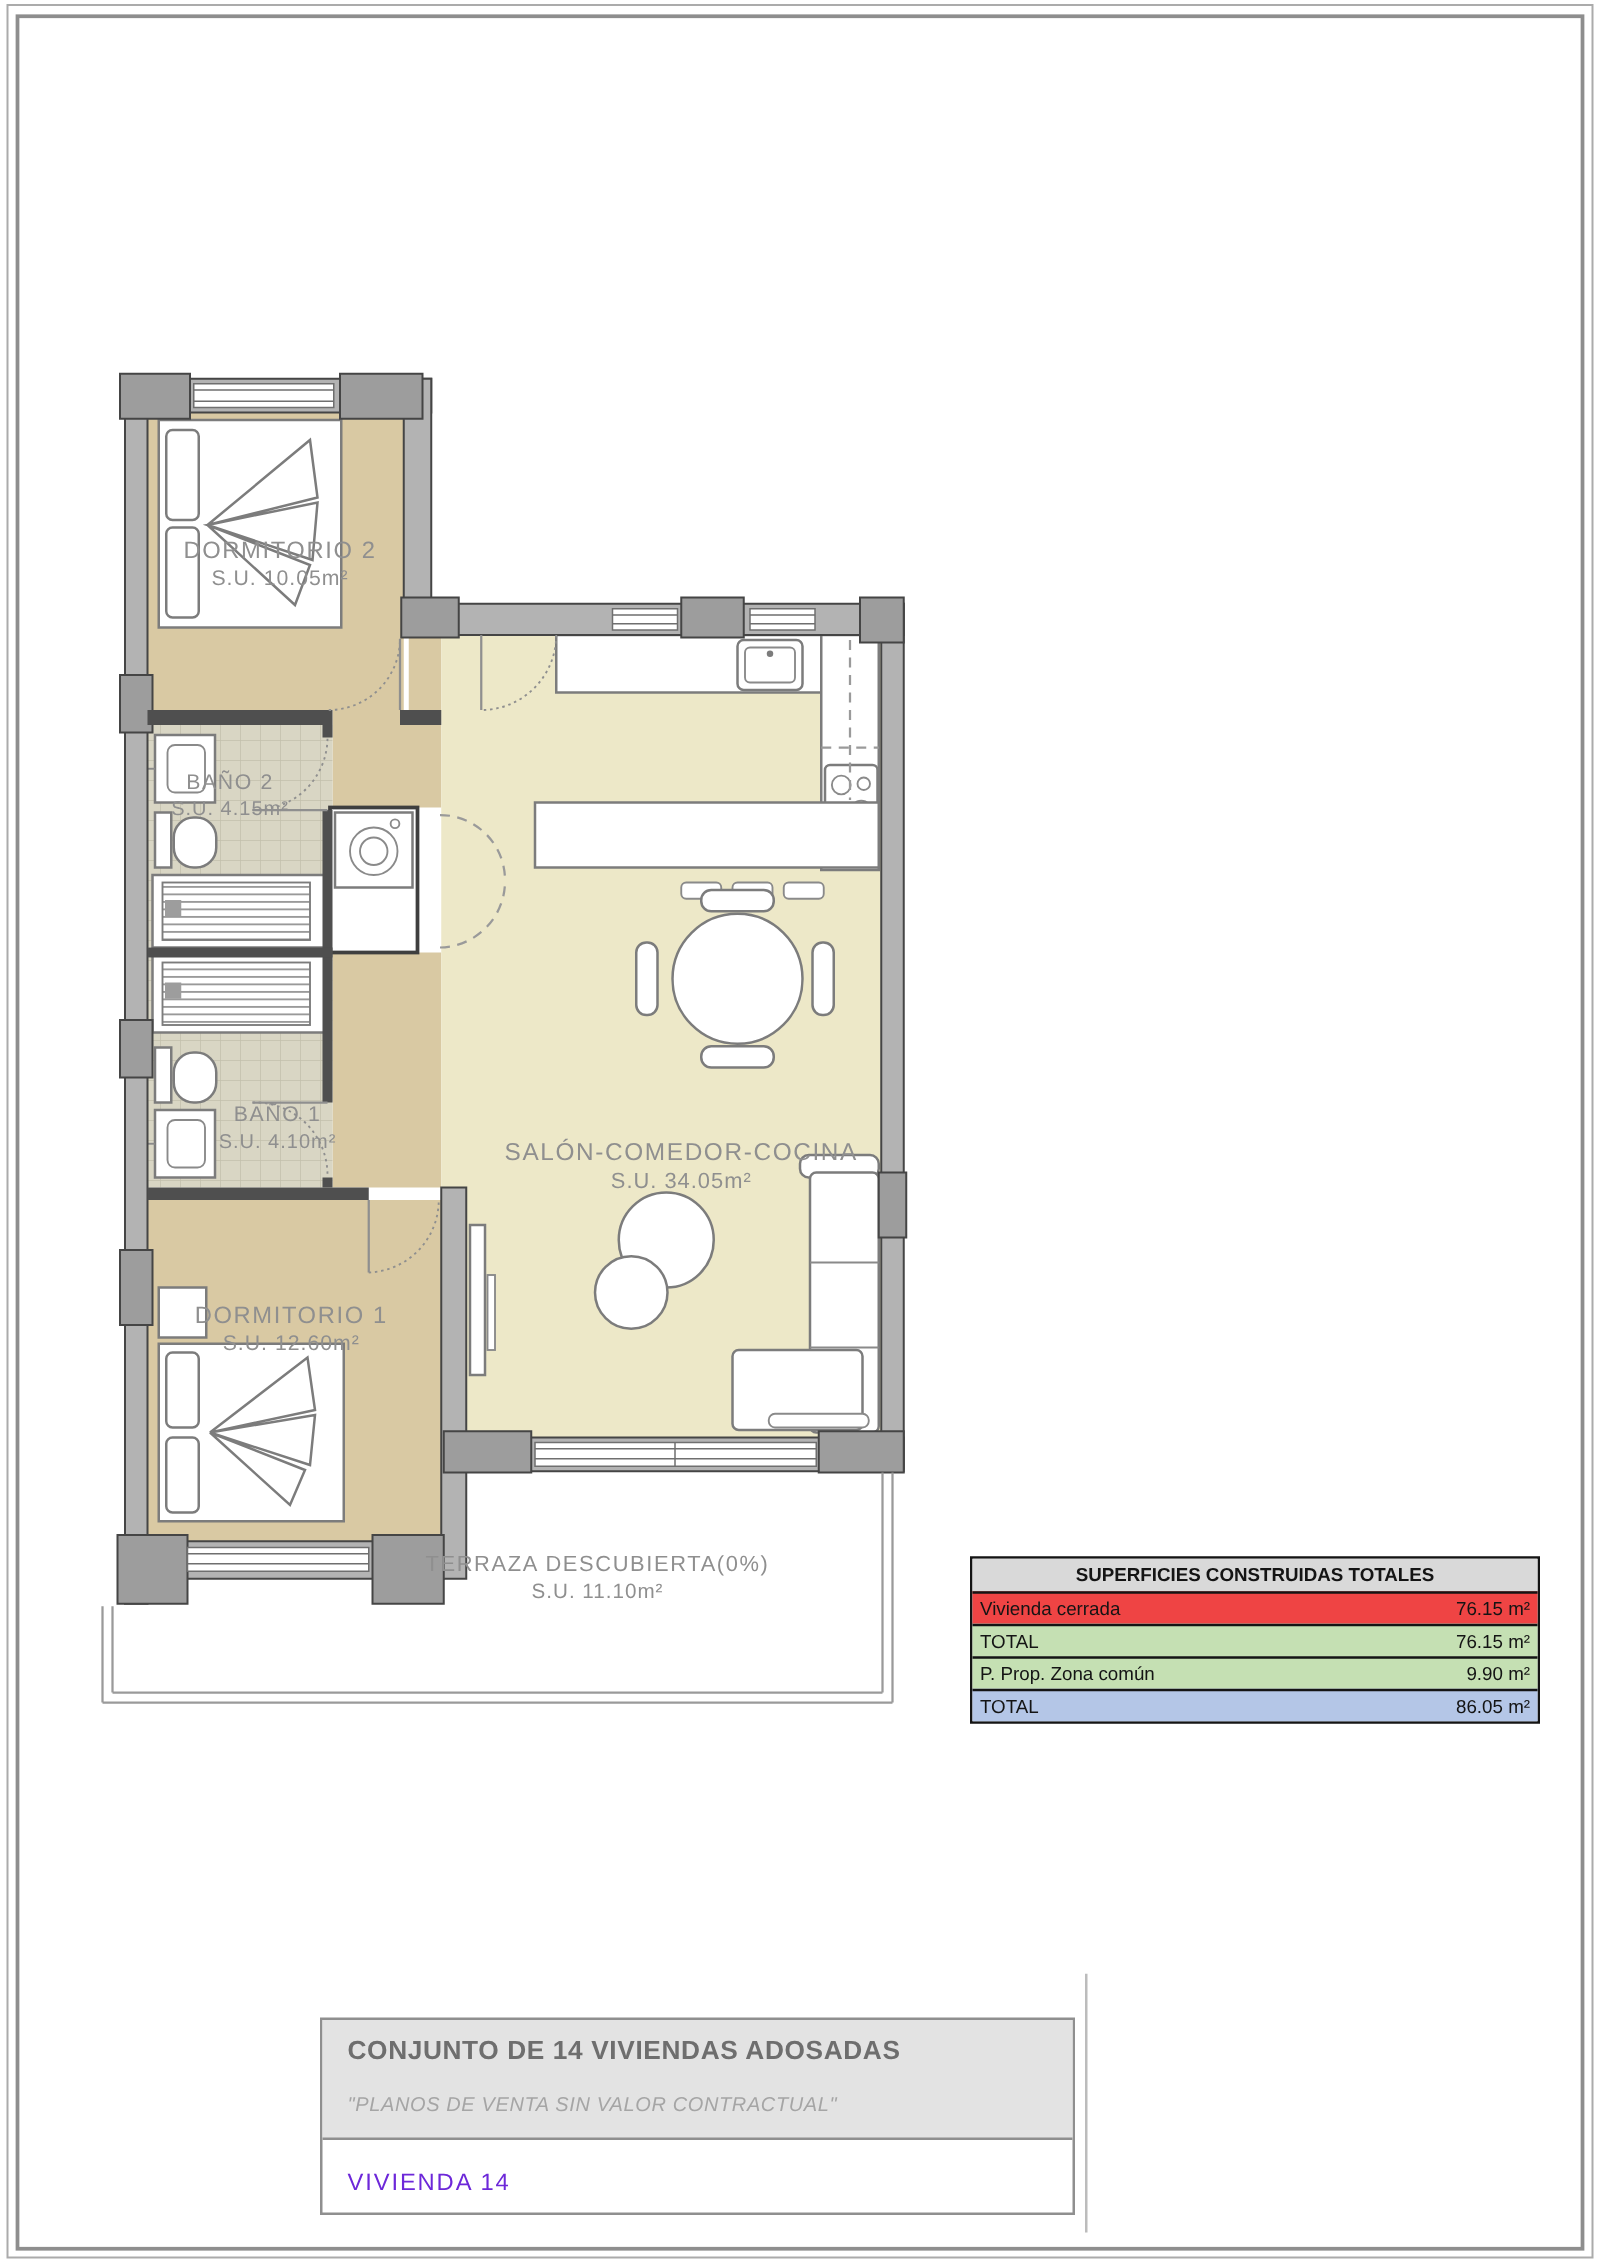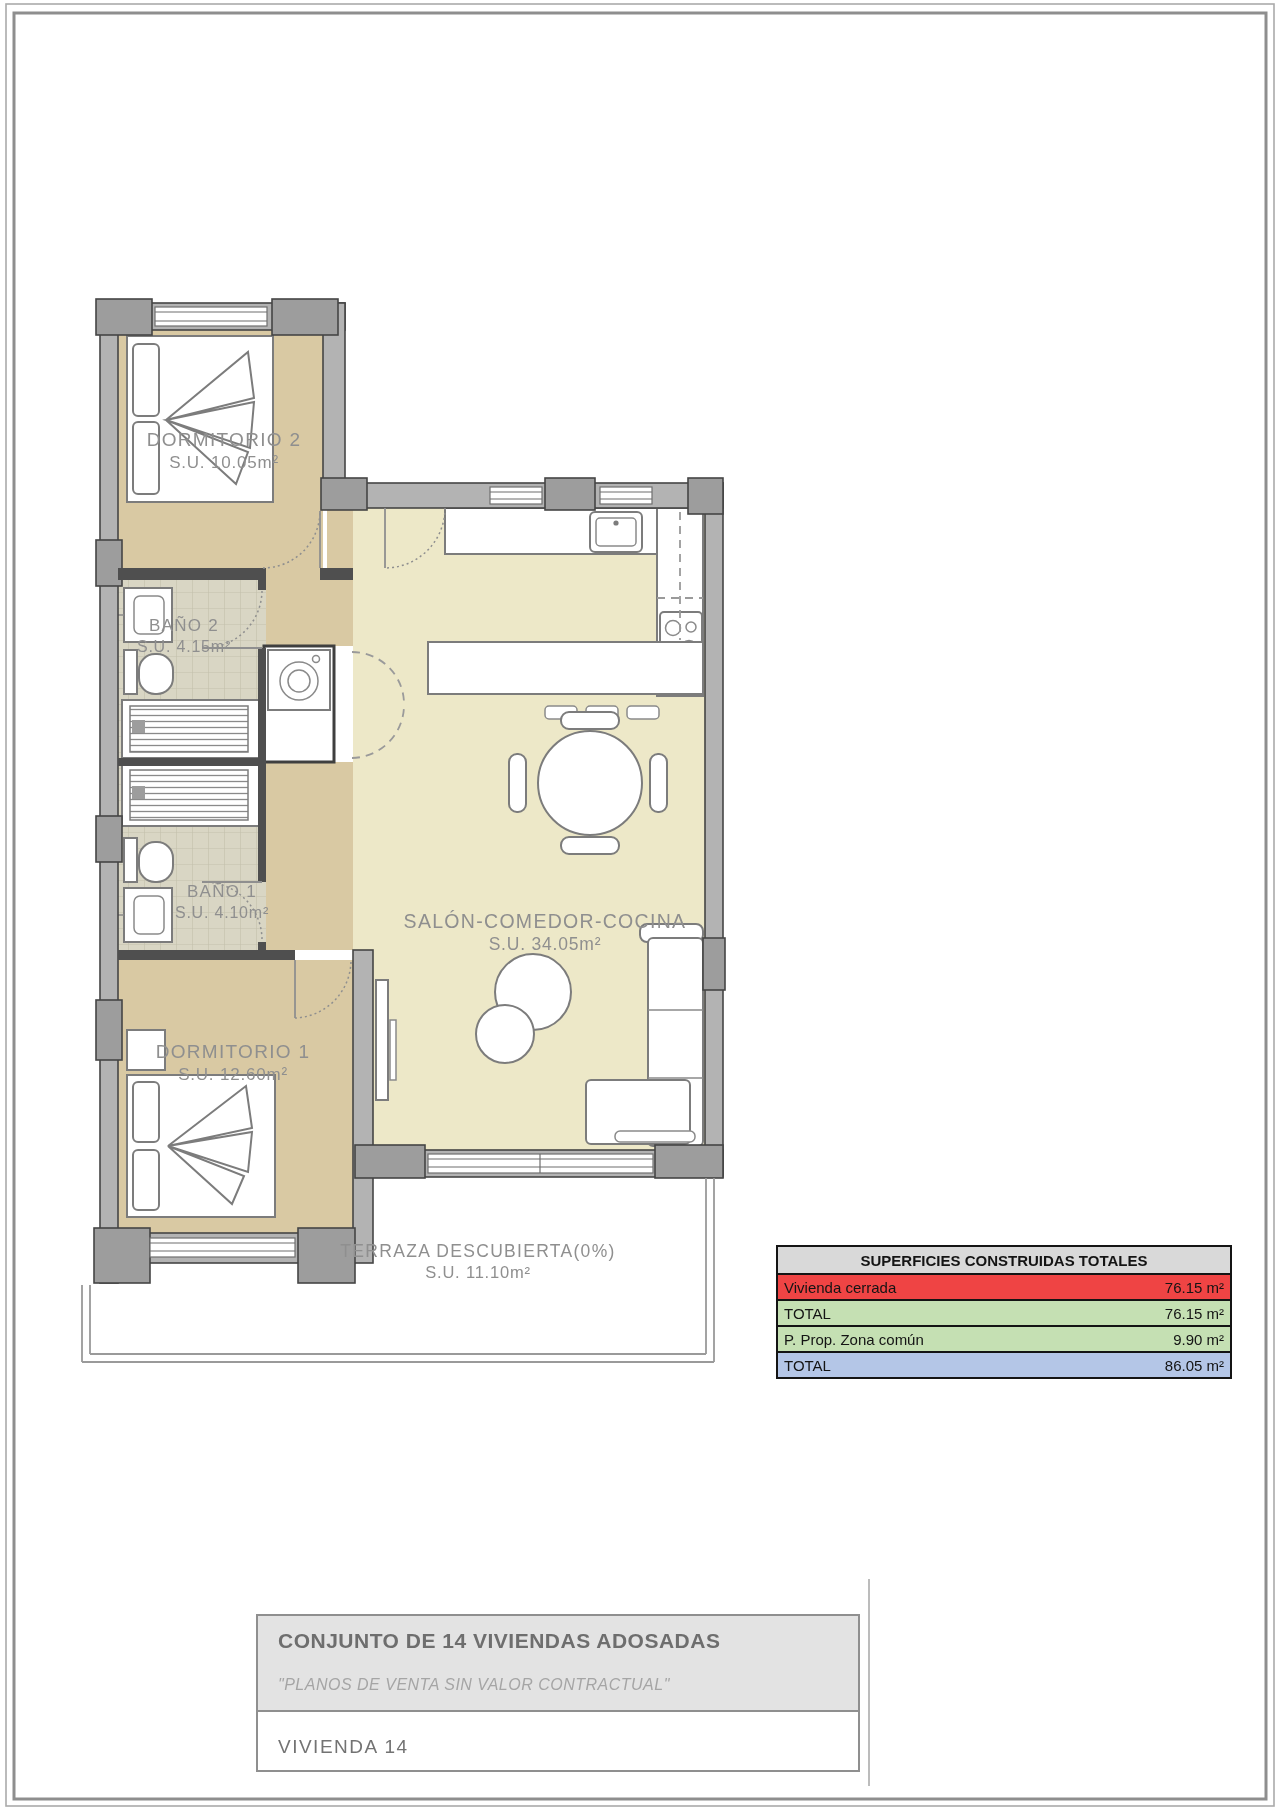--- a/index.html
+++ b/index.html
@@ -30,21 +30,21 @@
   .t-white{background:#ef4444;}
   .t-green{background:#c5e0b3;}
   .t-blue{background:#b4c6e7;}
   .t-val{white-space:nowrap;}
 
   
   .title-block{position:absolute;left:256px;top:1578px;width:604px;height:158px;border:2px solid #8f8f8f;background:#ffffff;box-sizing:border-box;margin-top:36px;}
   .tb-top{height:96px;background:#e3e3e3;border-bottom:2px solid #8f8f8f;padding:13px 0 0 20px;box-sizing:border-box;}
   .tb-title{font-size:21px;font-weight:bold;color:#6e6e6e;letter-spacing:0.5px;}
   .tb-disclaimer{margin-top:23px;font-style:italic;font-size:16px;color:#a5a5a5;letter-spacing:0.5px;}
-  .tb-bottom{padding:24px 0 0 20px;font-size:19px;color:#737373;letter-spacing:1.5px;}
+  .tb-bottom{padding:24px 0 0 20px;font-size:19px;color:#6d28d9;letter-spacing:1.5px;}
   .tb-shadow{position:absolute;left:868px;top:1579px;width:2px;height:207px;background:#bcbcbc;}
 </style>
 </head>
 <body>
 
 <svg id="plan-svg" width="1280" height="1812" viewBox="0 0 1280 1812">
   <defs>
     <pattern id="tiles" width="16" height="16" patternUnits="userSpaceOnUse">
       <rect width="16" height="16" fill="#d9d6c4"></rect>
       <path d="M0 0 H16 M0 0 V16" stroke="#c3c0ac" stroke-width="1.2"></path>

